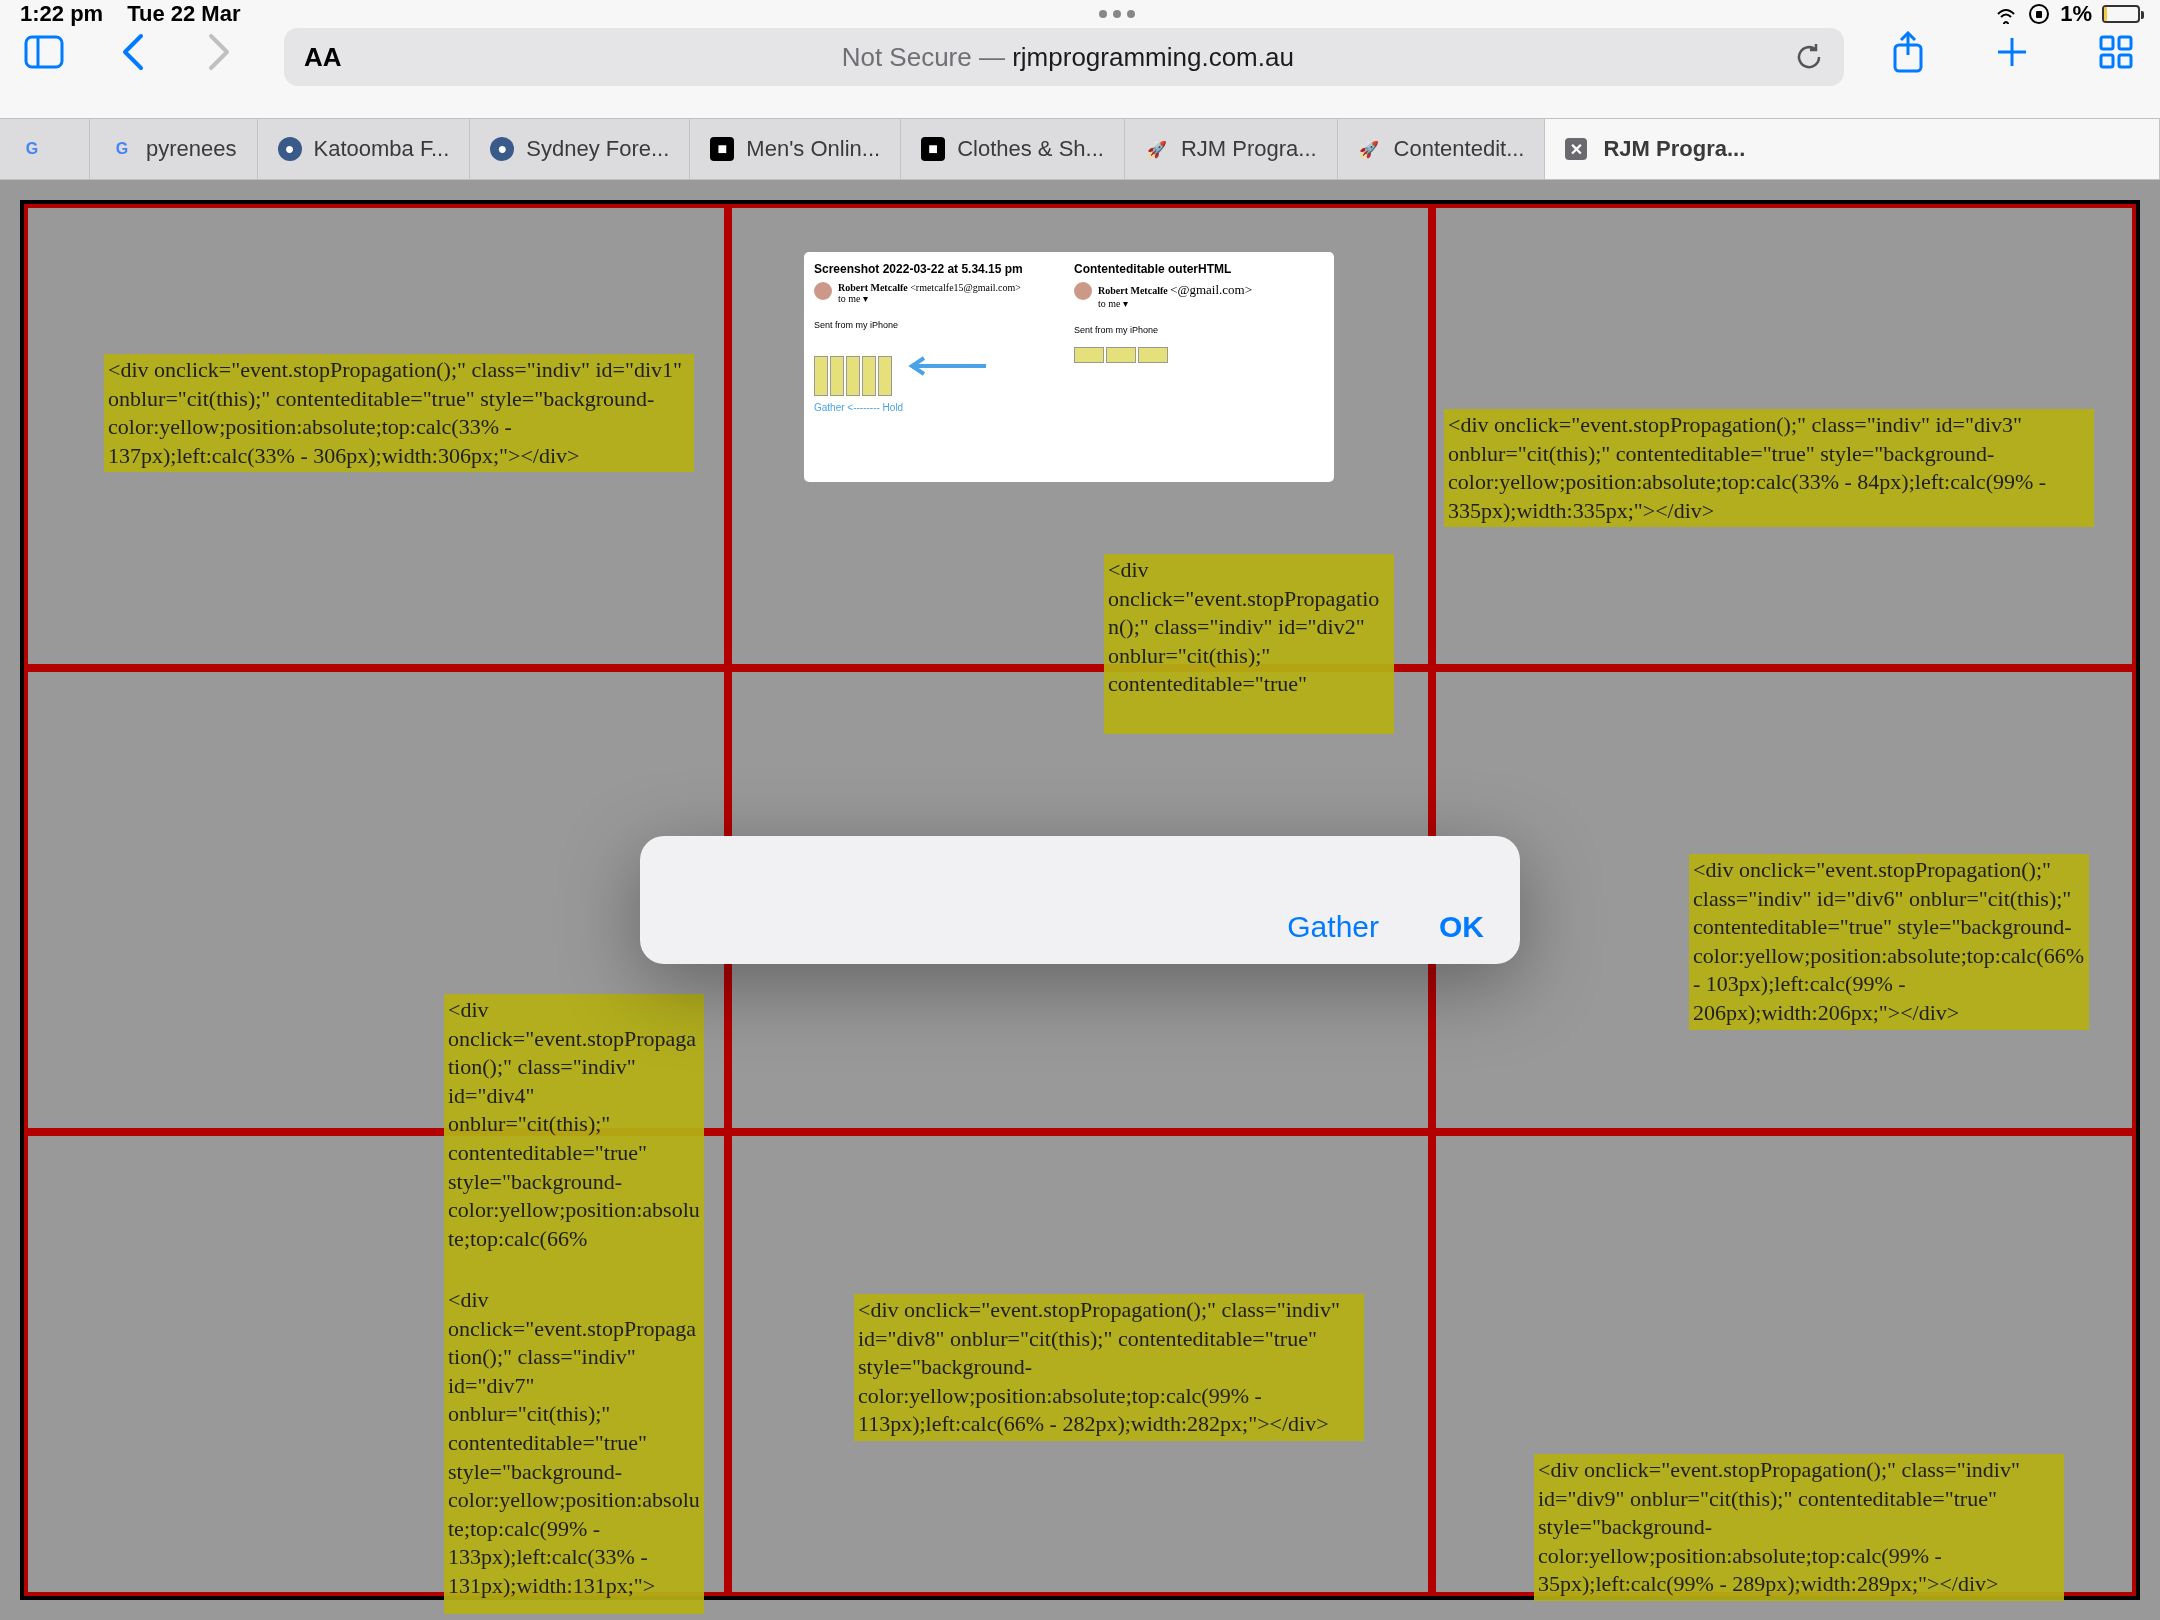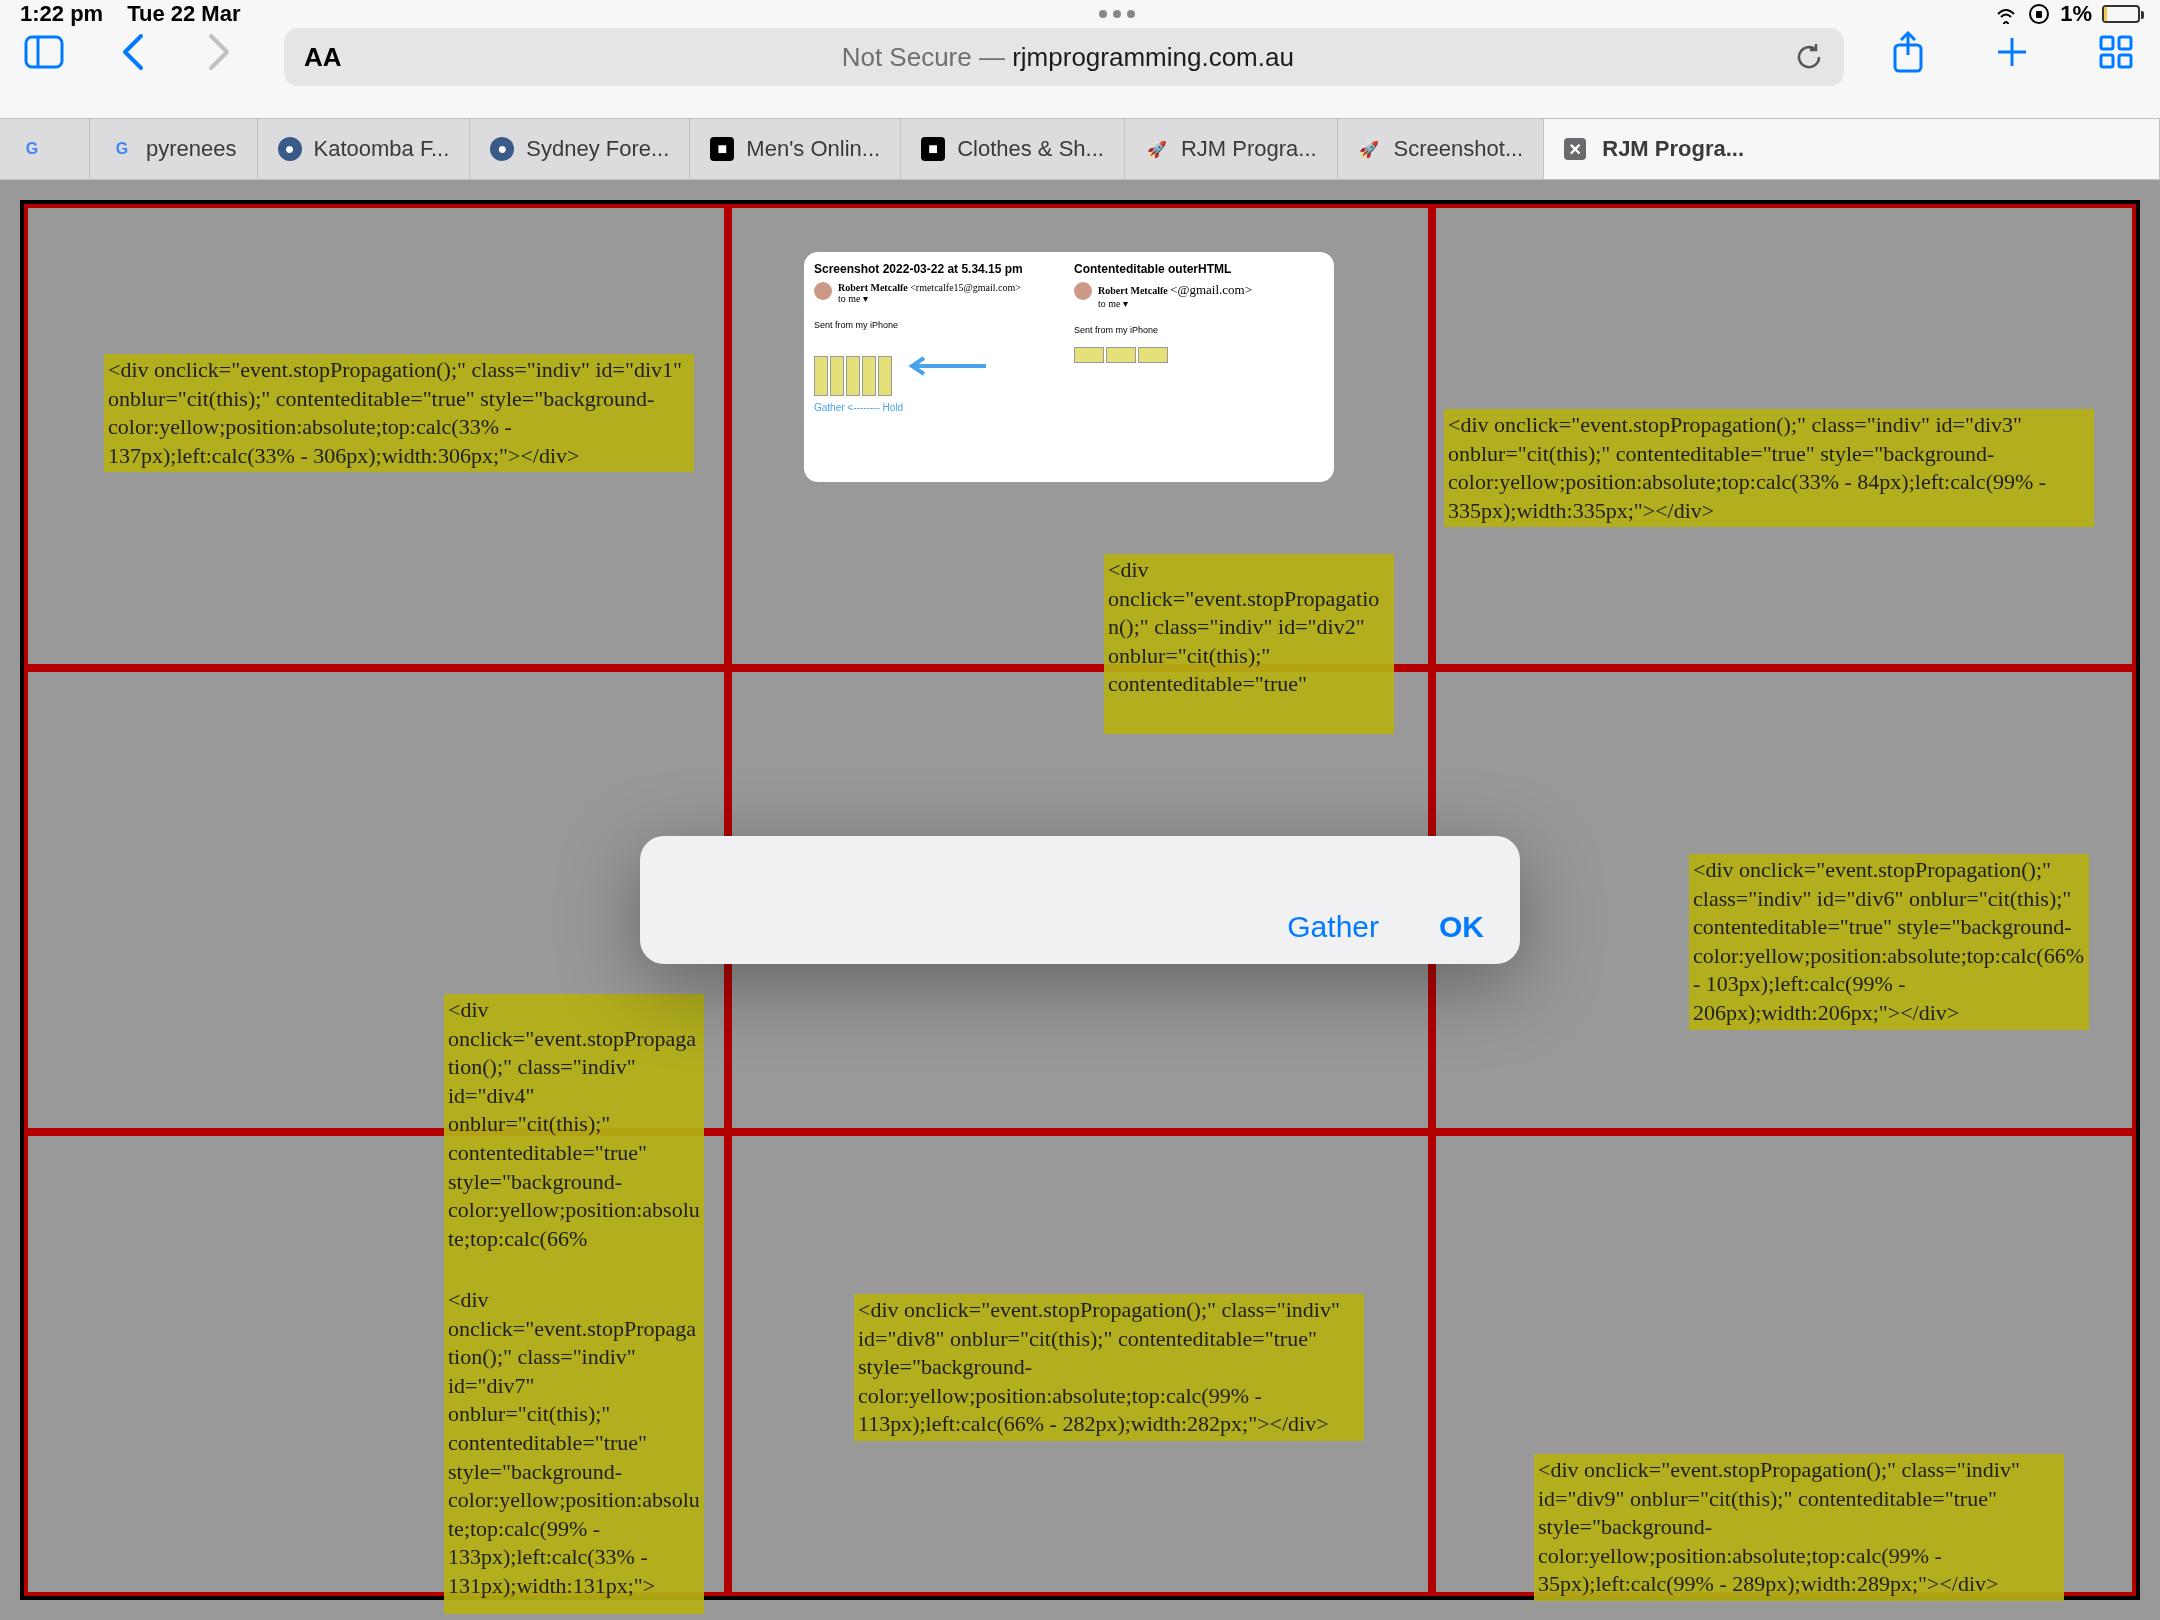--- a/index.html
+++ b/index.html
@@ -125,21 +125,21 @@
       word-wrap: break-word;
       overflow: hidden;
     }
 
     
     .email-preview {
       position: absolute;
       top: 48px; left: 780px;
       width: 530px; height: 230px;
       background: #fff;
-      border-radius: 14px;
+      border-radius: 5px;
       display: flex;
       font-size: 11px;
       padding: 10px;
       gap: 10px;
     }
     .email-col { flex:1; display:flex; flex-direction:column; gap:6px; }
     .email-title { font-weight:600; font-size: 12px; }
     .email-sender { display:flex; align-items:flex-start; gap:6px; font-size: 10px; font-family: Liberation Serif, serif;}
     .avatar { width:18px; height:18px; border-radius:50%; background:#c98; }
     .minitable { display:flex; gap:2px; margin-top:20px;}
@@ -285,21 +285,21 @@
   <div class="tab">
     <span class="favicon" style="background:#000;color:#fff;">■</span>
     <span class="label">Clothes &amp; Sh...</span>
   </div>
   <div class="tab">
     <span class="favicon">🚀</span>
     <span class="label">RJM Progra...</span>
   </div>
   <div class="tab">
     <span class="favicon">🚀</span>
-    <span class="label">Screenshot...</span>
+    <span class="label">Contentedit...</span>
   </div>
   <div class="tab active" style="flex:1;font-weight:600;">
     <span class="close">✕</span>
     <span class="label">RJM Progra...</span>
   </div>
 </div>
 
 <div class="page">
   <div class="grid">
 

